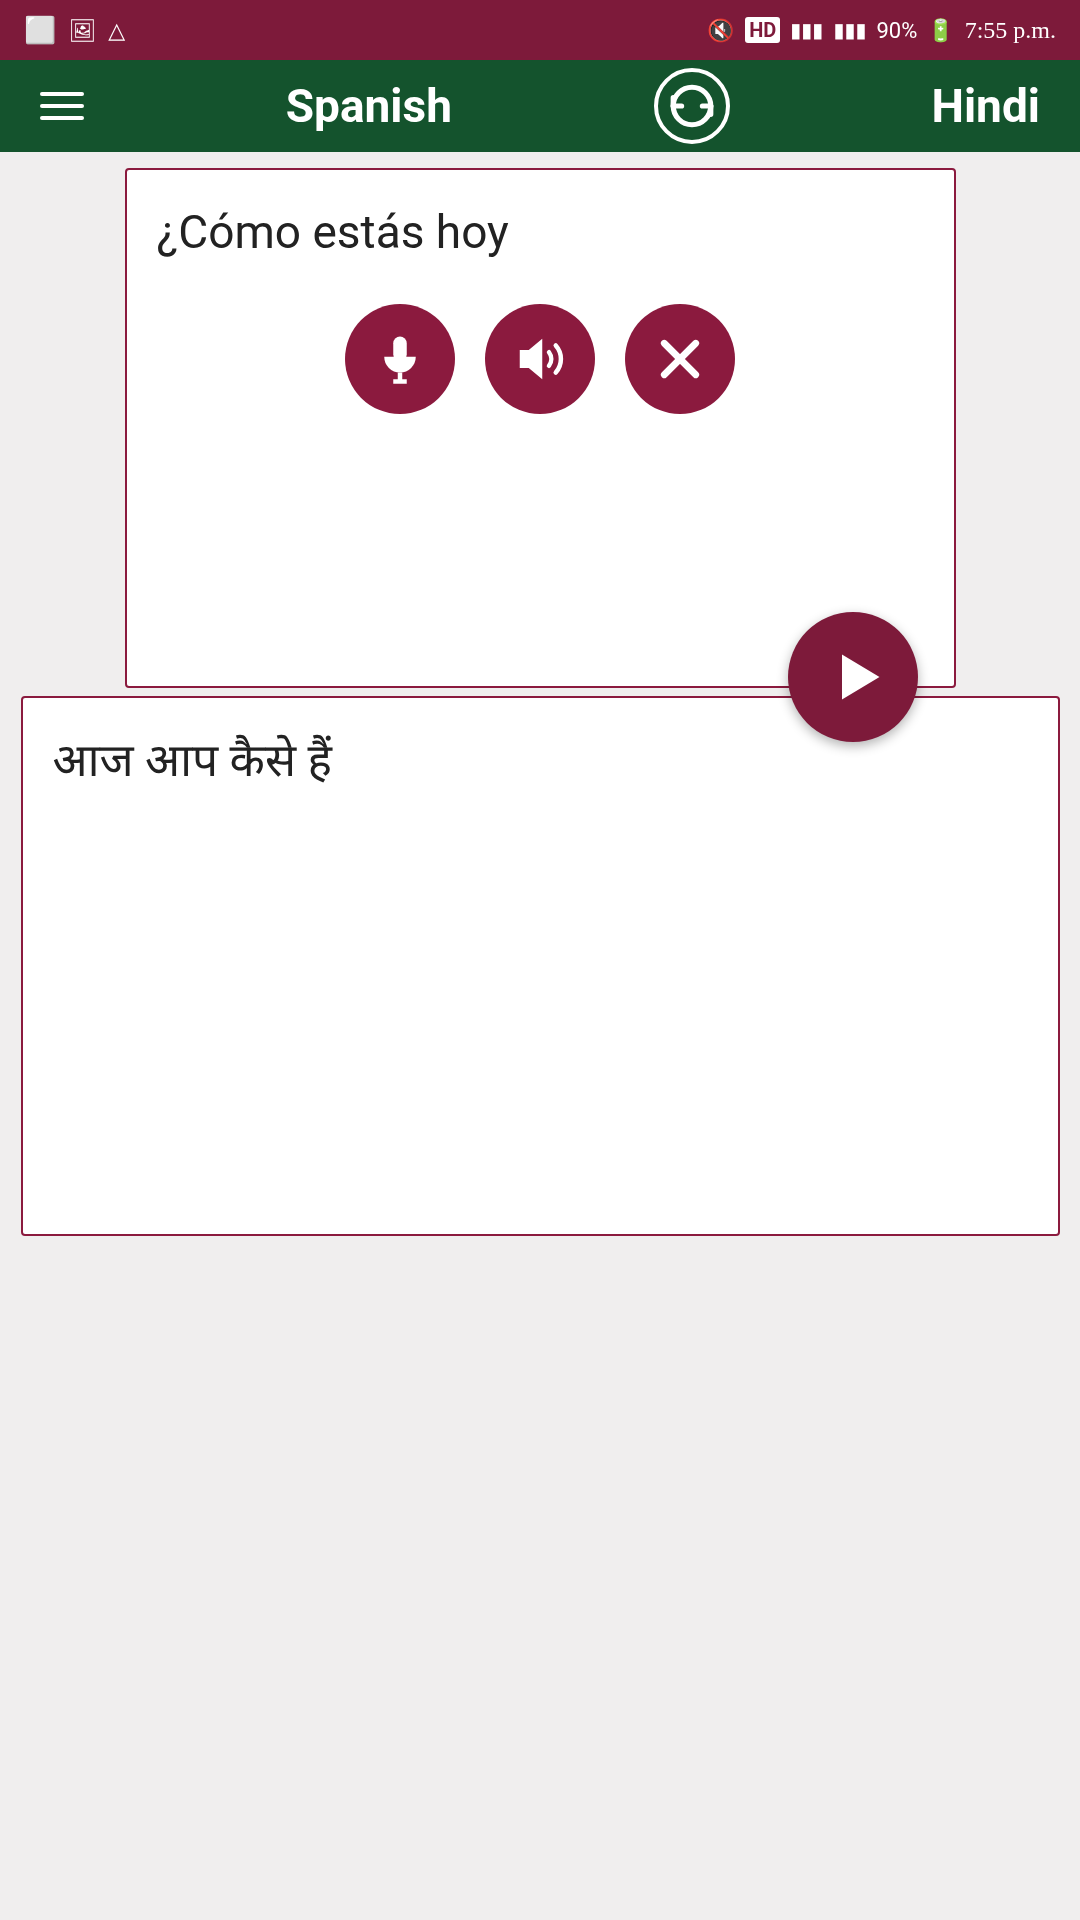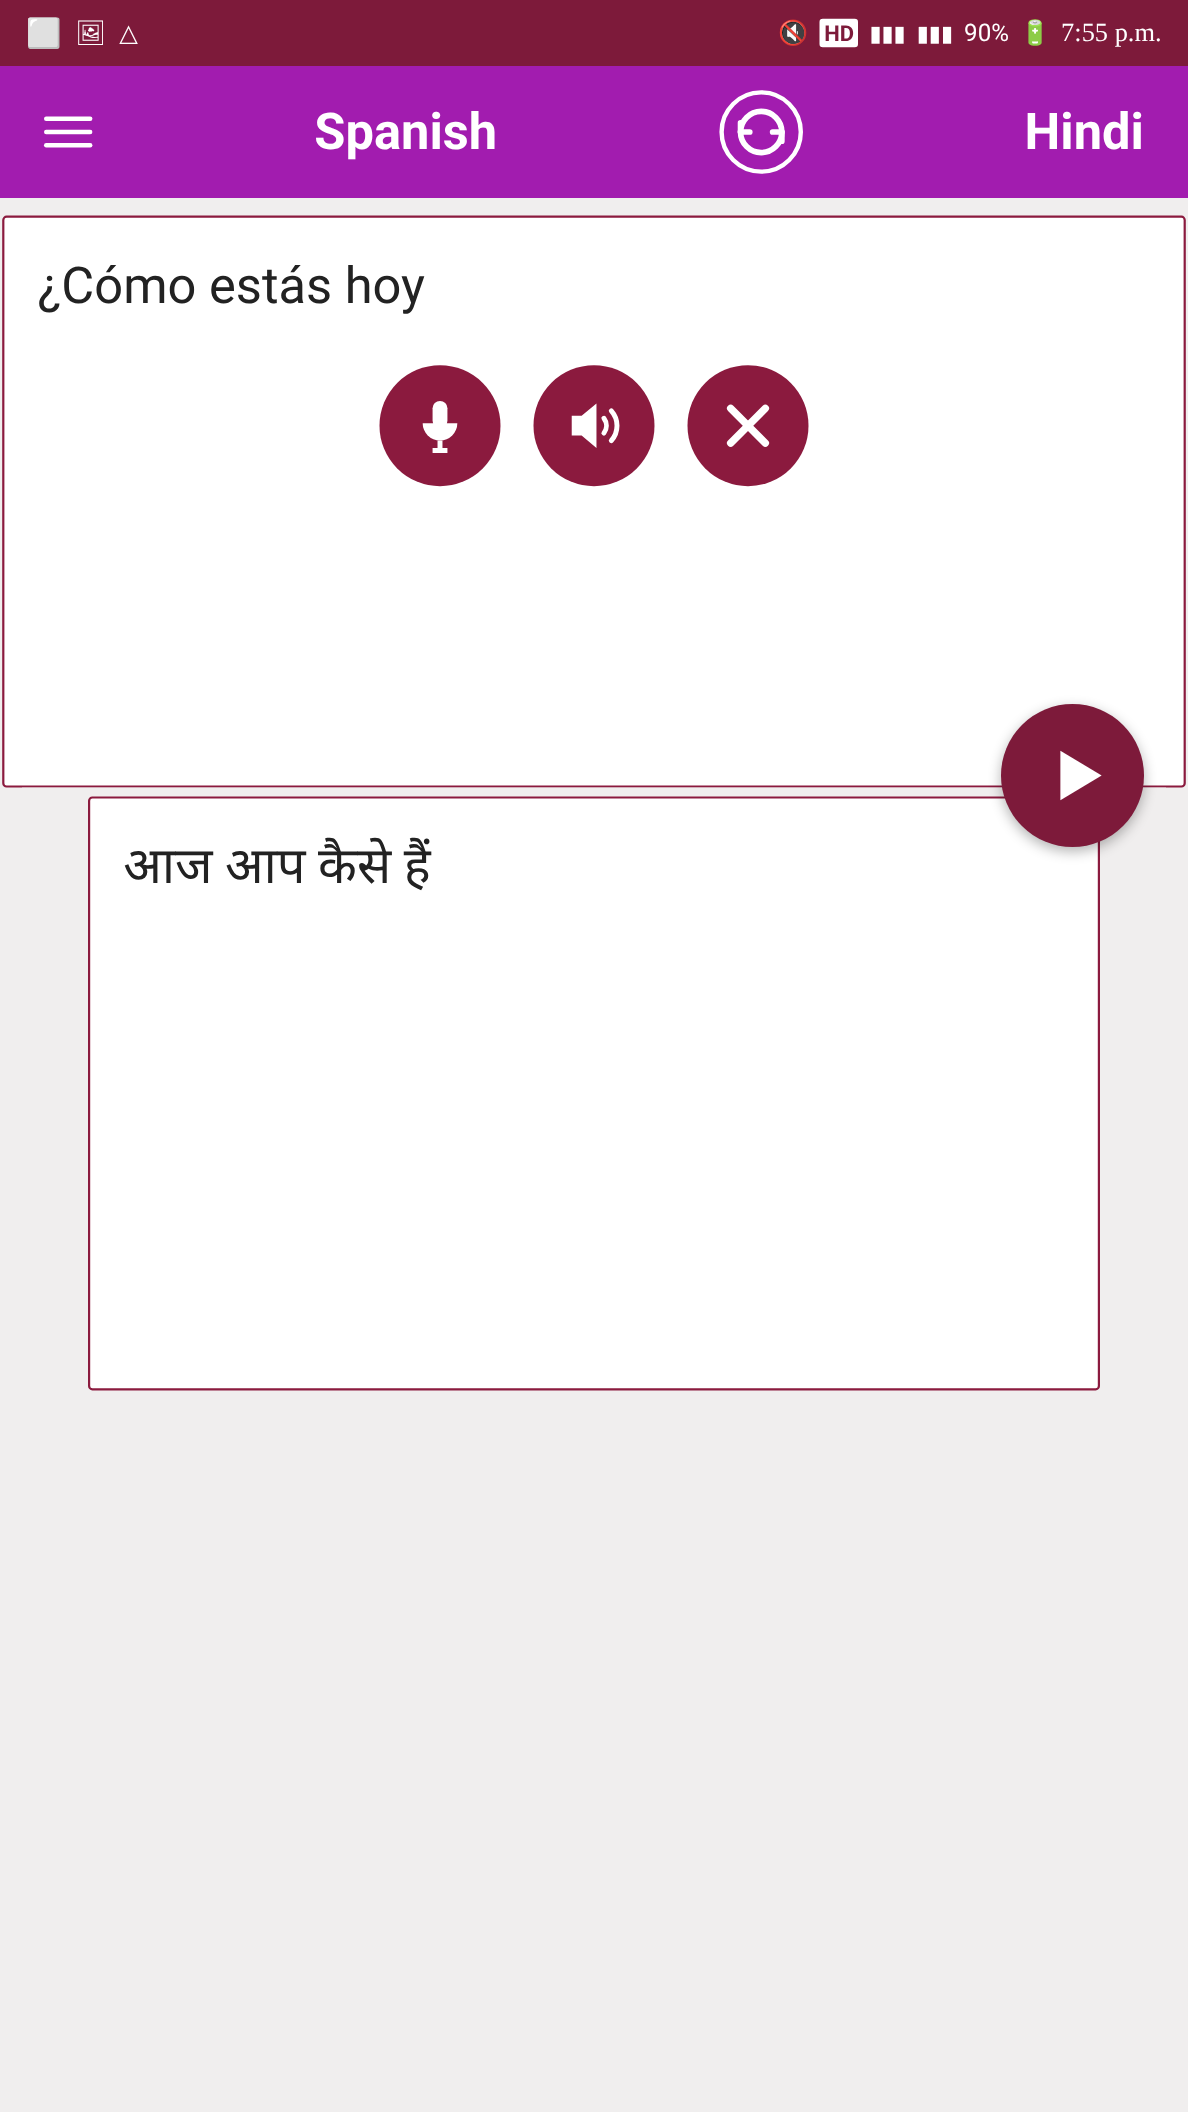--- a/index.html
+++ b/index.html
@@ -36,22 +36,22 @@
       color: white;
     }
     .status-icon {
       color: white;
       font-size: 26px;
     }
 
     
     .toolbar {
       width: 100%;
-      height: 120px;
-      background-color: #a21caf;
+      height: 92px;
+      background-color: #14532d;
       display: flex;
       align-items: center;
       justify-content: space-between;
       padding: 0 40px;
     }
     .toolbar-menu {
       display: flex;
       flex-direction: column;
       gap: 8px;
       cursor: pointer;
@@ -80,21 +80,21 @@
     }
 
     
     .main-content {
       padding: 0;
       position: relative;
     }
 
     
     .source-box {
-      width: 1076px;
+      width: 831px;
       margin: 16px auto 0 auto;
       background: white;
       border: 2px solid #8b1a3e;
       border-radius: 4px;
       min-height: 520px;
       position: relative;
     }
     .source-text {
       font-size: 46px;
       color: #222;
@@ -149,21 +149,21 @@
     }
     .send-btn svg {
       width: 60px;
       height: 60px;
       fill: white;
       margin-left: 8px;
     }
 
     
     .translation-box {
-      width: 920px;
+      width: 1039px;
       margin: 0 auto;
       background: white;
       border: 2px solid #8b1a3e;
       border-radius: 4px;
       min-height: 540px;
       position: relative;
     }
     .translation-text {
       font-size: 46px;
       color: #222;

